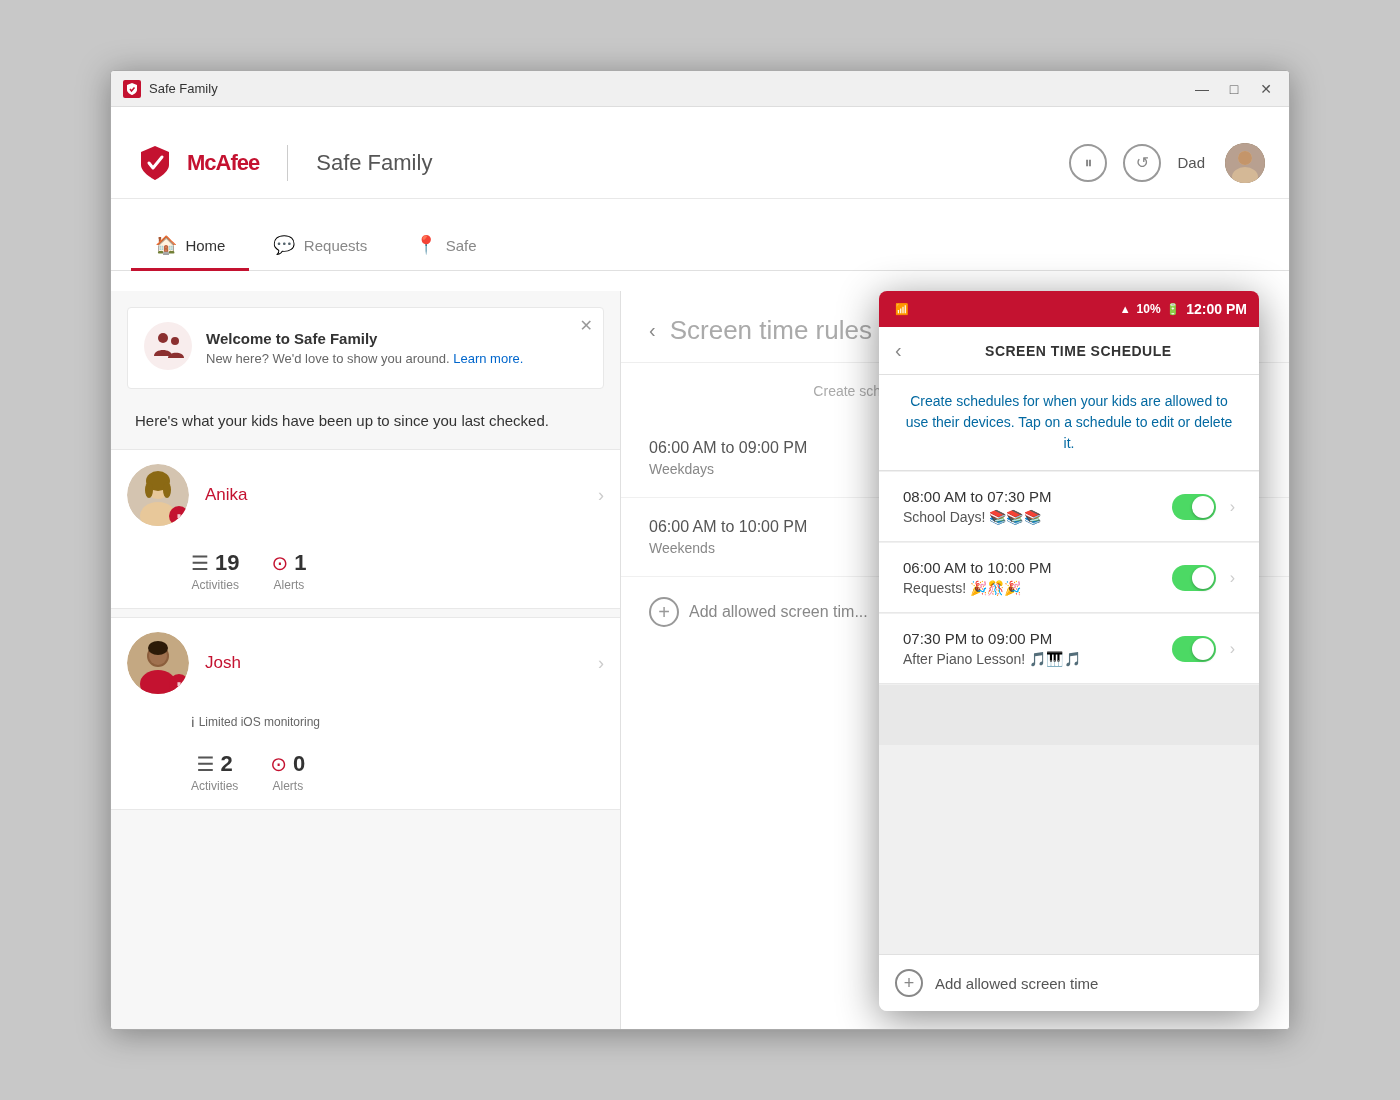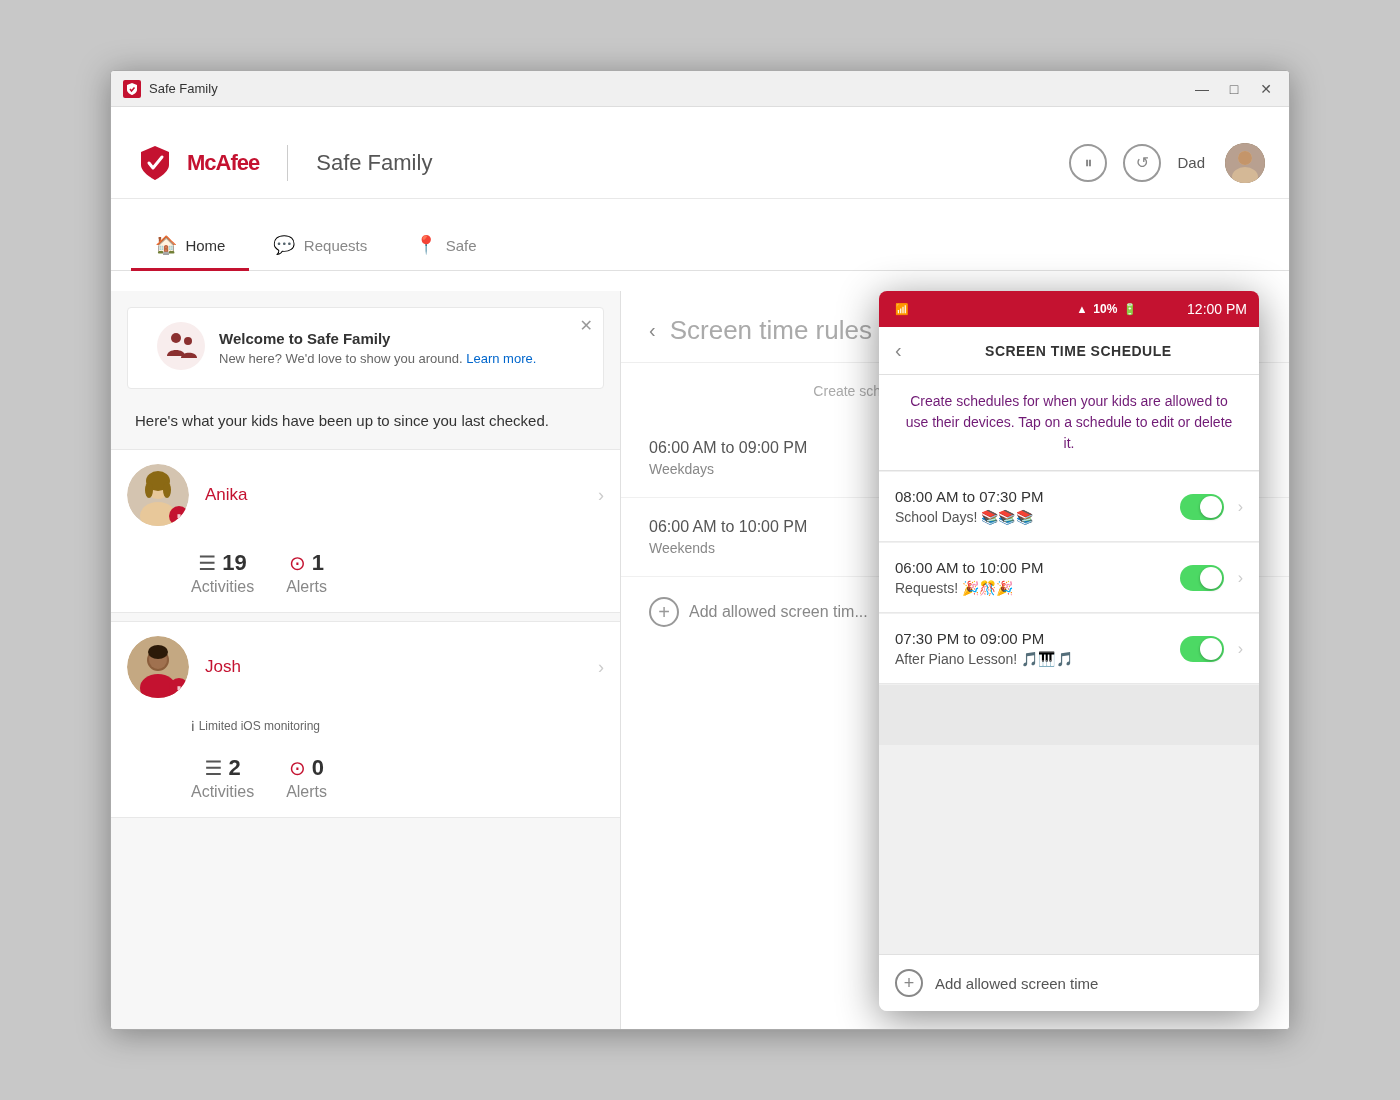--- a/index.html
+++ b/index.html
@@ -180,21 +180,21 @@
       flex-shrink: 0;
       padding: 0;
     }
 
     
     .welcome-banner {
       background: #fff;
       margin: 16px 16px 0 16px;
       border: 1px solid #e8e8e8;
       border-radius: 4px;
-      padding: 14px 29px;
+      padding: 14px 16px;
       display: flex;
       align-items: center;
       gap: 14px;
       position: relative;
     }
     .welcome-text h3 {
       font-size: 15px;
       font-weight: bold;
       color: #333;
       margin-bottom: 4px;
@@ -282,21 +282,21 @@
       flex-direction: column;
       align-items: center;
     }
     .stat-row {
       display: flex;
       align-items: center;
       gap: 6px;
     }
     .stat-icon { font-size: 20px; color: #555; }
     .stat-num { font-size: 22px; font-weight: 600; color: #333; }
-    .stat-label { font-size: 16px; color: #888; margin-top: 2px; }
+    .stat-label { font-size: 12px; color: #888; margin-top: 2px; }
     .ios-notice {
       padding: 4px 16px 10px 80px;
       font-size: 12px;
       color: #666;
       display: flex;
       align-items: center;
       gap: 4px;
     }
 
     
@@ -386,21 +386,21 @@
     .mobile-status-bar {
       background: #c41230;
       height: 36px;
       display: flex;
       align-items: center;
       justify-content: flex-end;
       padding: 0 12px;
       gap: 6px;
       flex-shrink: 0;
     }
-    .status-time { color: #fff; font-size: 14px; font-weight: 400; margin-left: 44px; }
+    .status-time { color: #fff; font-size: 14px; font-weight: 700; }
 
     
     .mobile-nav {
       background: #fff;
       height: 48px;
       display: flex;
       align-items: center;
       padding: 0 16px;
       border-bottom: 1px solid #e0e0e0;
       flex-shrink: 0;
@@ -423,29 +423,29 @@
     
     .mobile-content {
       flex: 1;
       background: #f0f0f0;
       overflow-y: auto;
     }
     .mobile-desc {
       background: #fff;
       padding: 16px 20px;
       font-size: 14px;
-      color: #701a75;
+      color: #0369a1;
       text-align: center;
       line-height: 1.5;
       border-bottom: 1px solid #e0e0e0;
     }
     .mobile-schedule-item {
       background: #fff;
       margin: 1px 0 0 0;
-      padding: 16px 16px;
+      padding: 16px 24px;
       border-bottom: 1px solid #e8e8e8;
       display: flex;
       align-items: center;
     }
     .mobile-schedule-text {
       flex: 1;
     }
     .mobile-schedule-time {
       font-size: 15px;
       color: #333;

